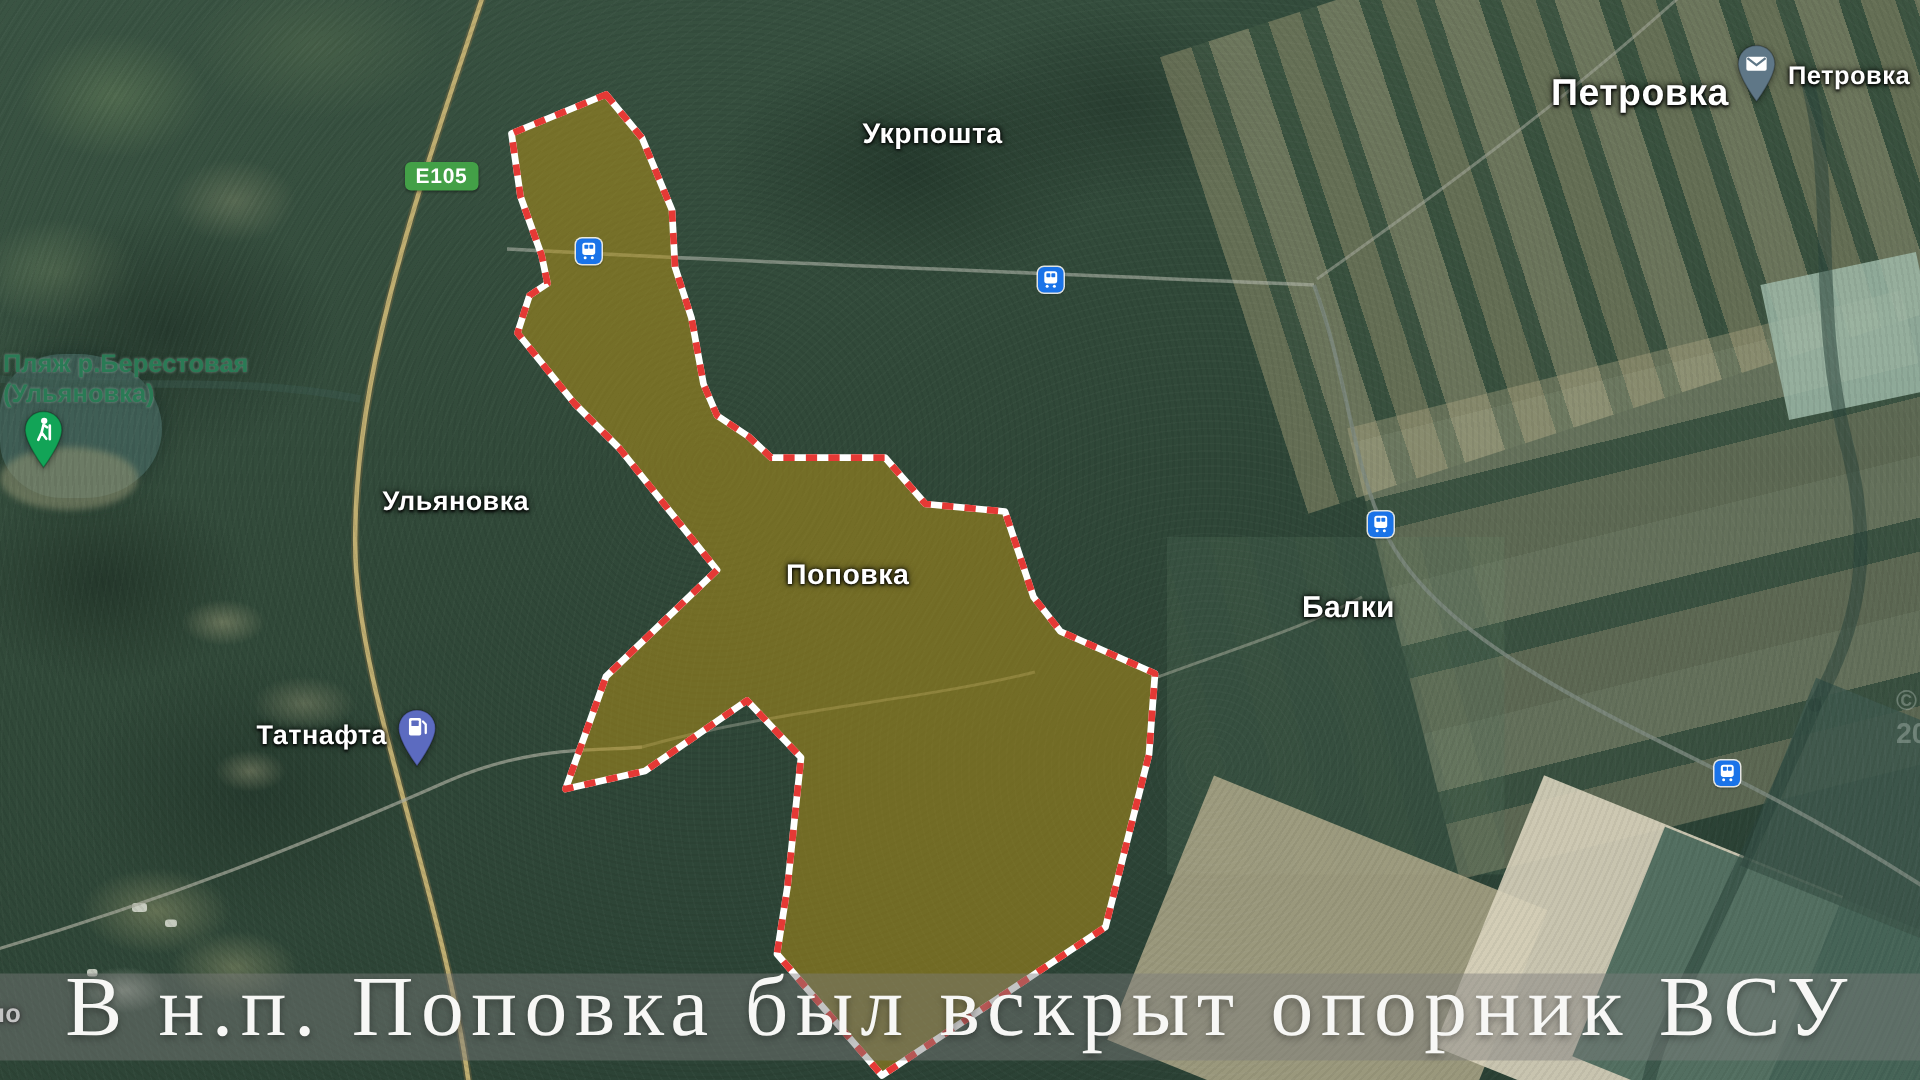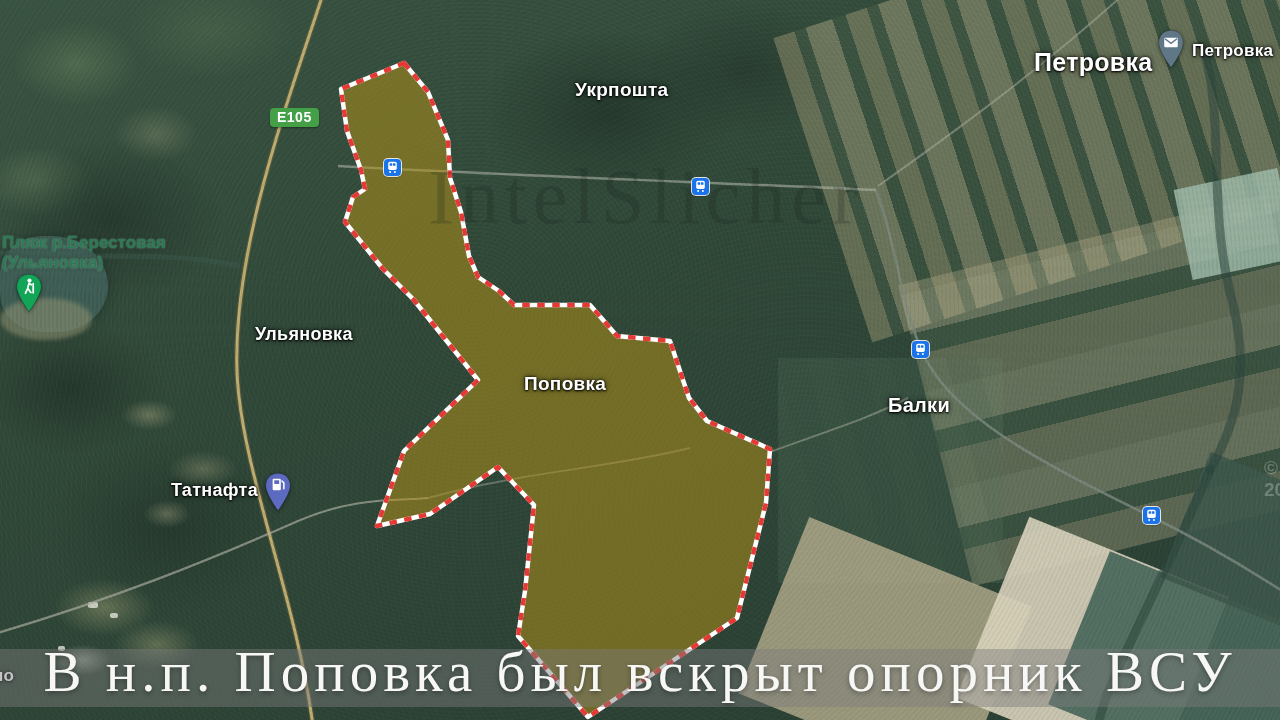--- a/index.html
+++ b/index.html
@@ -74,21 +74,21 @@
 
   
   .map-label{color:#fff;font-weight:600;letter-spacing:.3px;white-space:nowrap;
     text-shadow:0 0 3px rgba(0,0,0,.95),0 1px 2px rgba(0,0,0,.85),0 0 6px rgba(0,0,0,.6);
     z-index:7;}
   .nature-label{color:#2a7a55;font-weight:700;line-height:20px;white-space:nowrap;
     text-shadow:0 0 2px rgba(235,255,245,.45),0 0 4px rgba(20,40,30,.4);z-index:7;}
   .l-mahovik{left:575px;top:79px;font-size:19px;}
   .l-petrovka{left:1034px;top:48px;font-size:25px;}
   .l-ukrposhta{left:1192px;top:41px;font-size:17px;}
-  .l-balki{left:888px;top:394px;font-size:20px;}
+  .l-balki{left:868px;top:394px;font-size:20px;}
   .l-ulyanovka{left:255px;top:324px;font-size:18px;}
   .l-popovka{left:524px;top:373px;font-size:19px;}
   .l-tatnafta{left:171px;top:480px;font-size:18px;}
   .l-beach{left:2px;top:233px;font-size:17px;}
   .l-edge{left:-7px;top:666px;font-size:17px;z-index:8;}
   .road-badge{left:270px;top:81px;padding:1px 7px 2px;border-radius:4px;
     color:#fff;font-size:14px;font-weight:700;letter-spacing:.5px;z-index:7;
     box-shadow:0 1px 2px rgba(0,0,0,.4);}
 
   
@@ -156,21 +156,20 @@
   </svg>
 
   <div class="patch p-texture"></div>
 
   <svg class="layer" style="z-index:5" viewBox="0 0 1280 720">
     <polygon points="404,63 428,92 448,140 450,178 461,212 469,256 478,277 499,291 514,305 590,305 617,336 670,341 689,398 707,421 770,449 766,503 737,618 588,717 518,636 525,591 534,505 498,467 430,514 377,526 404,451 478,380 413,299 383,269 345,222 353,197 365,189 361,170 347,131 341,89" stroke="none" fill="#b89416" fill-opacity="0.5"></polygon>
     <polygon points="404,63 428,92 448,140 450,178 461,212 469,256 478,277 499,291 514,305 590,305 617,336 670,341 689,398 707,421 770,449 766,503 737,618 588,717 518,636 525,591 534,505 498,467 430,514 377,526 404,451 478,380 413,299 383,269 345,222 353,197 365,189 361,170 347,131 341,89" fill="none" stroke-width="4.5" stroke-linejoin="round" stroke="#ffffff"></polygon>
     <polygon points="404,63 428,92 448,140 450,178 461,212 469,256 478,277 499,291 514,305 590,305 617,336 670,341 689,398 707,421 770,449 766,503 737,618 588,717 518,636 525,591 534,505 498,467 430,514 377,526 404,451 478,380 413,299 383,269 345,222 353,197 365,189 361,170 347,131 341,89" fill="none" stroke-width="4.5" stroke-linejoin="round" stroke-dasharray="7.5 7.5" stroke="#e53935"></polygon>
   </svg>
 
-  <div class="wm-center">IntelSlicher</div>
   <div class="wm-frag">© 202</div>
 
   <div class="map-label l-mahovik">Укрпошта</div>
   <div class="map-label l-petrovka">Петровка</div>
   <div class="map-label l-ukrposhta">Петровка</div>
   <div class="map-label l-balki">Балки</div>
   <div class="map-label l-ulyanovka">Ульяновка</div>
   <div class="map-label l-popovka">Поповка</div>
   <div class="map-label l-tatnafta">Татнафта</div>
   <div class="nature-label l-beach">

